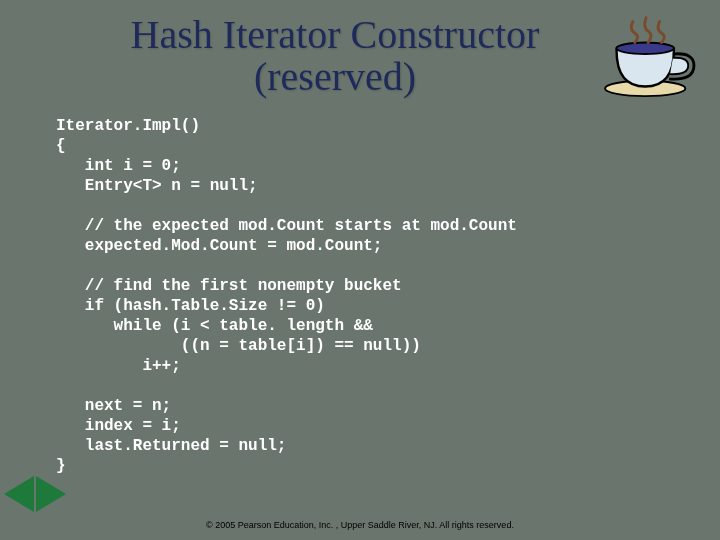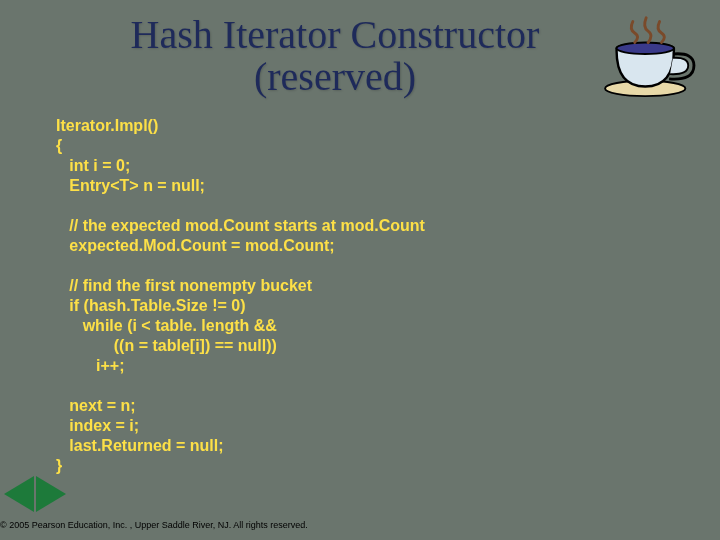--- a/index.html
+++ b/index.html
@@ -22,33 +22,34 @@
     font-size: 40px;
     line-height: 1.05;
     text-align: center;
     font-weight: 400;
     margin-top: 6px;
     margin-bottom: 18px;
     text-shadow: 1px 1px 2px rgba(0,0,0,0.15);
     padding-right: 60px;
   }
   .code {
-    font-family: Liberation Sans, sans-serif;
+    font-family: Liberation Mono, monospace;
     font-size: 16px;
     font-weight: bold;
-    color: #fde047;
+    color: #ffffff;
     white-space: pre;
     line-height: 1.25;
     margin-left: 6px;
   }
   .copyright {
     position: absolute;
     bottom: 10px;
     left: 0;
     right: 0;
+    text-align: center;
     font-family: Arial, sans-serif;
     font-size: 9px;
     color: #000;
   }
   
   .cup {
     position: absolute;
     top: 12px;
     right: 22px;
     width: 96px;

